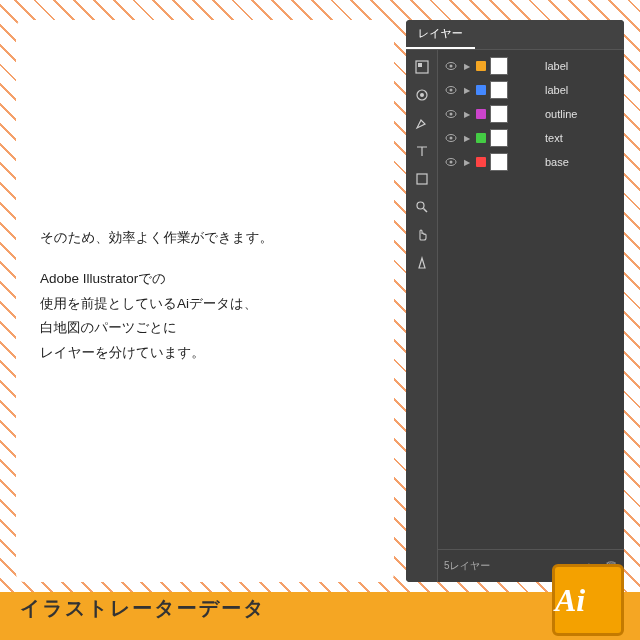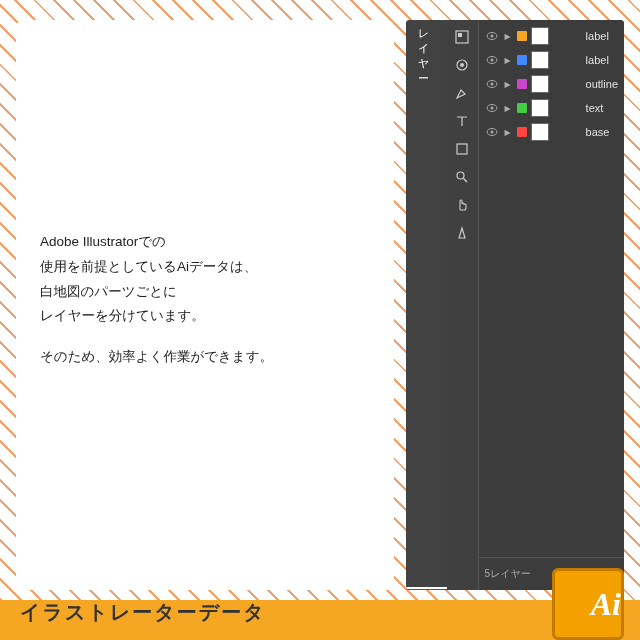--- a/index.html
+++ b/index.html
@@ -59,21 +59,21 @@
     }
 
     .left-card-text p {
       margin-bottom: 16px;
     }
 
     
     .right-panel {
       width: 218px;
       display: flex;
-      flex-direction: row;
+      flex-direction: column;
       background: #3a3a3a;
       border-radius: 4px;
       overflow: hidden;
     }
 
     
     .layers-header {
       background: #424242;
       display: flex;
       border-bottom: 1px solid #555;
@@ -176,42 +176,42 @@
 
     .layer-name {
       font-size: 11px;
       color: #e0e0e0;
       margin-left: 33px;
     }
 
     
     .footer {
       background: #f5a623;
-      height: 40px;
+      height: 48px;
       display: flex;
       align-items: center;
       justify-content: space-between;
       padding: 0 16px 16px 20px;
     }
 
     .footer-title {
       font-size: 20px;
       font-weight: bold;
       color: #333;
       letter-spacing: 2px;
     }
 
     .ai-logo-box {
       width: 72px;
       height: 72px;
       background: #f4a100;
       border: 3px solid #c47a00;
       display: flex;
       align-items: center;
-      justify-content: flex-end;
+      justify-content: flex-start;
       border-radius: 6px;
       position: relative;
       bottom: 8px;
     }
 
     .ai-logo-text {
       font-size: 32px;
       font-weight: 900;
       color: #fff;
       font-style: italic;
@@ -249,25 +249,25 @@
 </head>
 <body>
 
 <div class="bg-stripes"></div>
 
 <div class="content-wrapper">
   <div class="main-area">
 
     <div class="left-card">
       <div class="left-card-text">
+        <p>そのため、効率よく作業ができます。</p>
         <p style="white-space: pre-line;">Adobe Illustratorでの
 使用を前提としているAiデータは、
 白地図のパーツごとに
 レイヤーを分けています。</p>
-        <p>そのため、効率よく作業ができます。</p>
       </div>
     </div>
 
     <div class="right-panel">
 
       <div class="layers-header">
         <div class="layers-tab active">レイヤー</div>
       </div>
 
       <div class="right-panel-inner">

